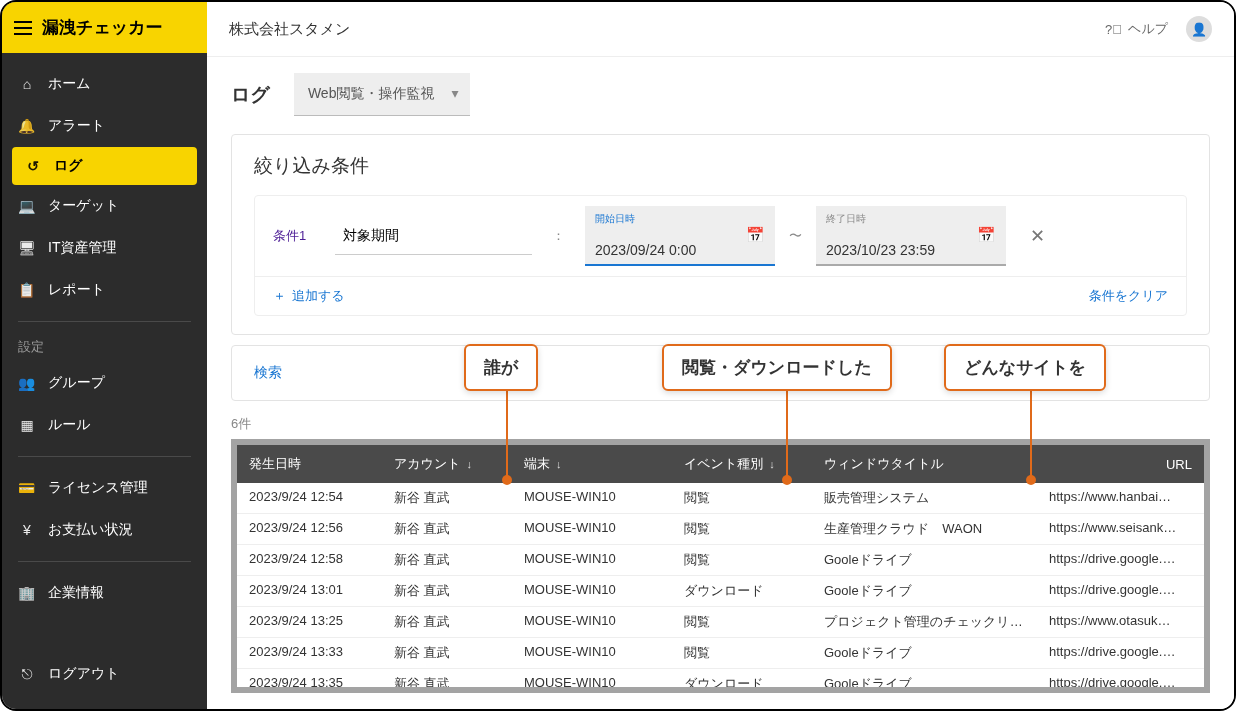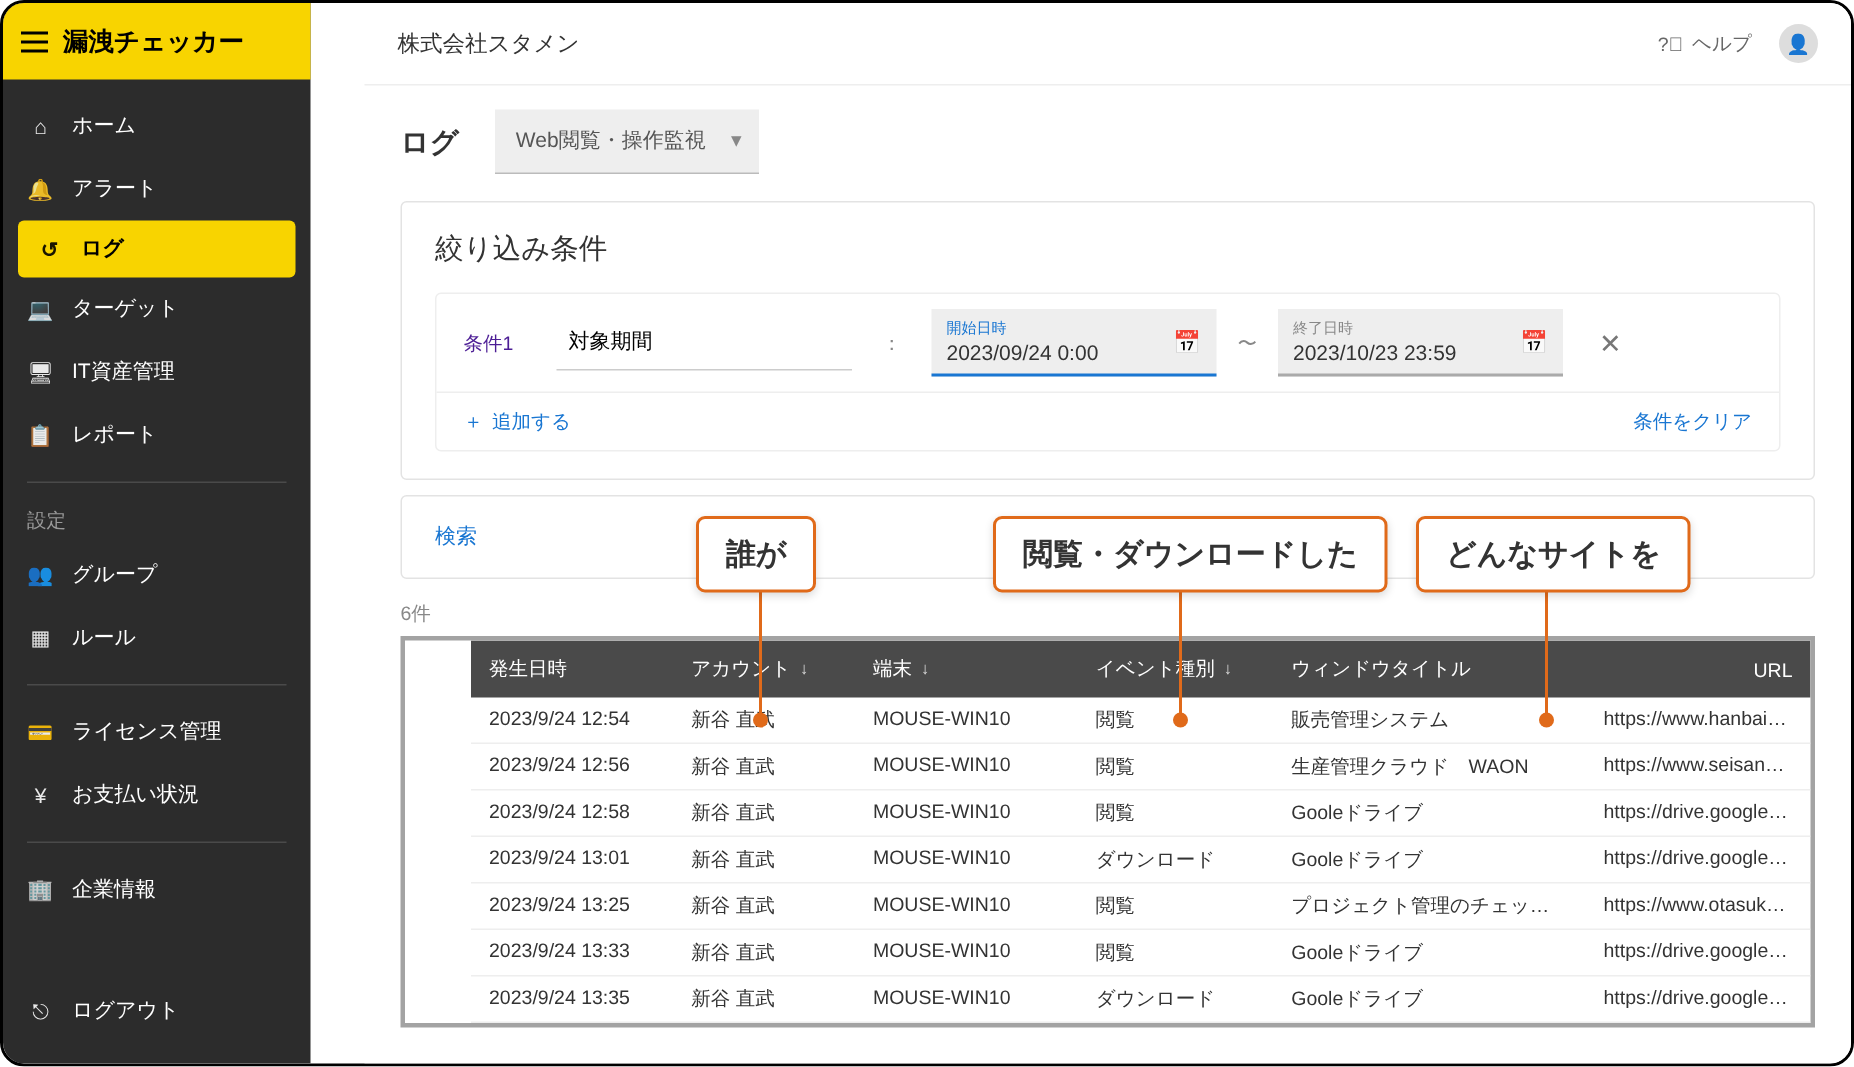--- a/index.html
+++ b/index.html
@@ -13,21 +13,21 @@
 .hamburger span { display: block; width: 18px; height: 2px; background: #000; }
 .nav { padding: 10px 0; }
 .nav-item { display: flex; align-items: center; gap: 12px; padding: 12px 16px; color: #fff; cursor: pointer; font-size: 14px; }
 .nav-item .ic { width: 18px; text-align: center; opacity: .9; }
 .nav-item.active { background: #f8d400; color: #000; font-weight: 700; margin: 0 10px; border-radius: 4px; padding: 10px 12px; }
 .nav-sep { border-top: 1px solid #4a4a4a; margin: 10px 16px; }
 .nav-label { color: #9a9a9a; font-size: 13px; padding: 6px 16px; }
 .nav-bottom { margin-top: auto; padding-bottom: 14px; }
 
 
-.main { flex: 1; display: flex; flex-direction: column; background: #fff; min-width: 0; margin-left: 36px; }
+.main { flex: 1; display: flex; flex-direction: column; background: #fff; min-width: 0; }
 .topbar { display: flex; align-items: center; padding: 14px 22px; border-bottom: 1px solid #eee; gap: 16px; }
 .company { font-size: 15px; }
 .top-right { margin-left: auto; display: flex; align-items: center; gap: 18px; color: #666; }
 .help { display: flex; align-items: center; gap: 6px; cursor: pointer; }
 .avatar { width: 26px; height: 26px; border-radius: 50%; background: #ddd; display: flex; align-items: center; justify-content: center; color: #888; }
 
 
 .content { padding: 16px 24px; overflow: hidden; display: flex; flex-direction: column; min-height: 0; }
 .page-head { display: flex; align-items: center; gap: 24px; margin-bottom: 18px; }
 .page-title { font-size: 19px; font-weight: 600; }
@@ -39,48 +39,48 @@
 .filter-row-wrap { border: 1px solid #eee; border-radius: 4px; }
 .filter-row { display: flex; align-items: center; gap: 14px; padding: 10px 18px; }
 .cond-label { color: #4c1d95; font-size: 13px; width: 48px; }
 .cond-field { border: none; border-bottom: 1px solid #ccc; padding: 10px 8px; font-size: 14px; min-width: 180px; background: transparent; }
 .colon { color: #888; margin: 0 6px; }
 .date-field { display: flex; align-items: center; gap: 8px; background: #eee; border-bottom: 2px solid #1976d2; padding: 6px 10px 6px 10px; min-width: 190px; }
 .date-field.end { border-bottom-color: #aaa; }
 .date-field .dlbl { font-size: 10px; color: #1976d2; }
 .date-field.end .dlbl { color: #888; }
 .date-field .dval { font-size: 14px; color: #333; }
-.date-stack { display: flex; flex-direction: column; gap: 1px; flex: 1; }
+.date-stack { display: flex; flex-direction: column; gap: 16px; flex: 1; }
 .cal-ic { color: #777; font-size: 15px; }
 .tilde { color: #888; }
 .x-btn { margin-left: 10px; color: #777; font-size: 18px; cursor: pointer; }
 .filter-actions { display: flex; align-items: center; padding: 10px 18px; border-top: 1px solid #eee; }
 .add-link { color: #1976d2; display: flex; align-items: center; gap: 6px; cursor: pointer; font-size: 13px; }
 .clear-link { margin-left: auto; color: #1976d2; cursor: pointer; font-size: 13px; }
 
 .search-card { border: 1px solid #e3e3e3; border-radius: 4px; padding: 18px 22px; margin-bottom: 14px; }
 .search-link { color: #1976d2; cursor: pointer; font-size: 14px; }
 
 .count { color: #888; font-size: 13px; margin-bottom: 6px; }
 
-.table { border: 3px solid #a3a3a3; overflow: auto; flex: 1; min-height: 0; padding-left: 44px; }
+.table { border: 6px solid #a3a3a3; overflow: auto; flex: 1; min-height: 0; }
 .thead { display: flex; background: #4a4a4a; color: #fff; font-size: 13px; }
 .th { padding: 10px 12px; display: flex; align-items: center; gap: 6px; }
 .th .sort { font-size: 11px; opacity: .8; }
 .tbody .tr { display: flex; border-bottom: 1px solid #eee; font-size: 13px; }
 .td { padding: 6px 12px; white-space: nowrap; overflow: hidden; text-overflow: ellipsis; }
 .c-date { width: 145px; }
 .c-acct { width: 130px; }
 .c-term { width: 160px; }
 .c-evt  { width: 140px; }
 .c-title{ width: 225px; }
 .c-url  { flex: 1; min-width: 150px; justify-content: flex-end; }
 
 
-.callout { position: absolute; background: #fff; border: 2px solid #e06a1a; border-radius: 6px; padding: 10px 18px; font-weight: 700; font-size: 20px; color: #333; box-shadow: 0 2px 6px rgba(0,0,0,.15); z-index: 20; }
+.callout { position: absolute; background: #fff; border: 2px solid #e06a1a; border-radius: 6px; padding: 10px 18px; font-weight: 700; font-size: 17px; color: #333; box-shadow: 0 2px 6px rgba(0,0,0,.15); z-index: 20; }
 .callout-line { position: absolute; width: 2px; background: #e06a1a; z-index: 19; }
 .callout-dot { position: absolute; width: 10px; height: 10px; border-radius: 50%; background: #e06a1a; z-index: 19; transform: translate(-50%, -50%); }
 </style>
 </head>
 <body>
 
 <div class="app">
 
   <aside class="sidebar">
     <div class="brand">

